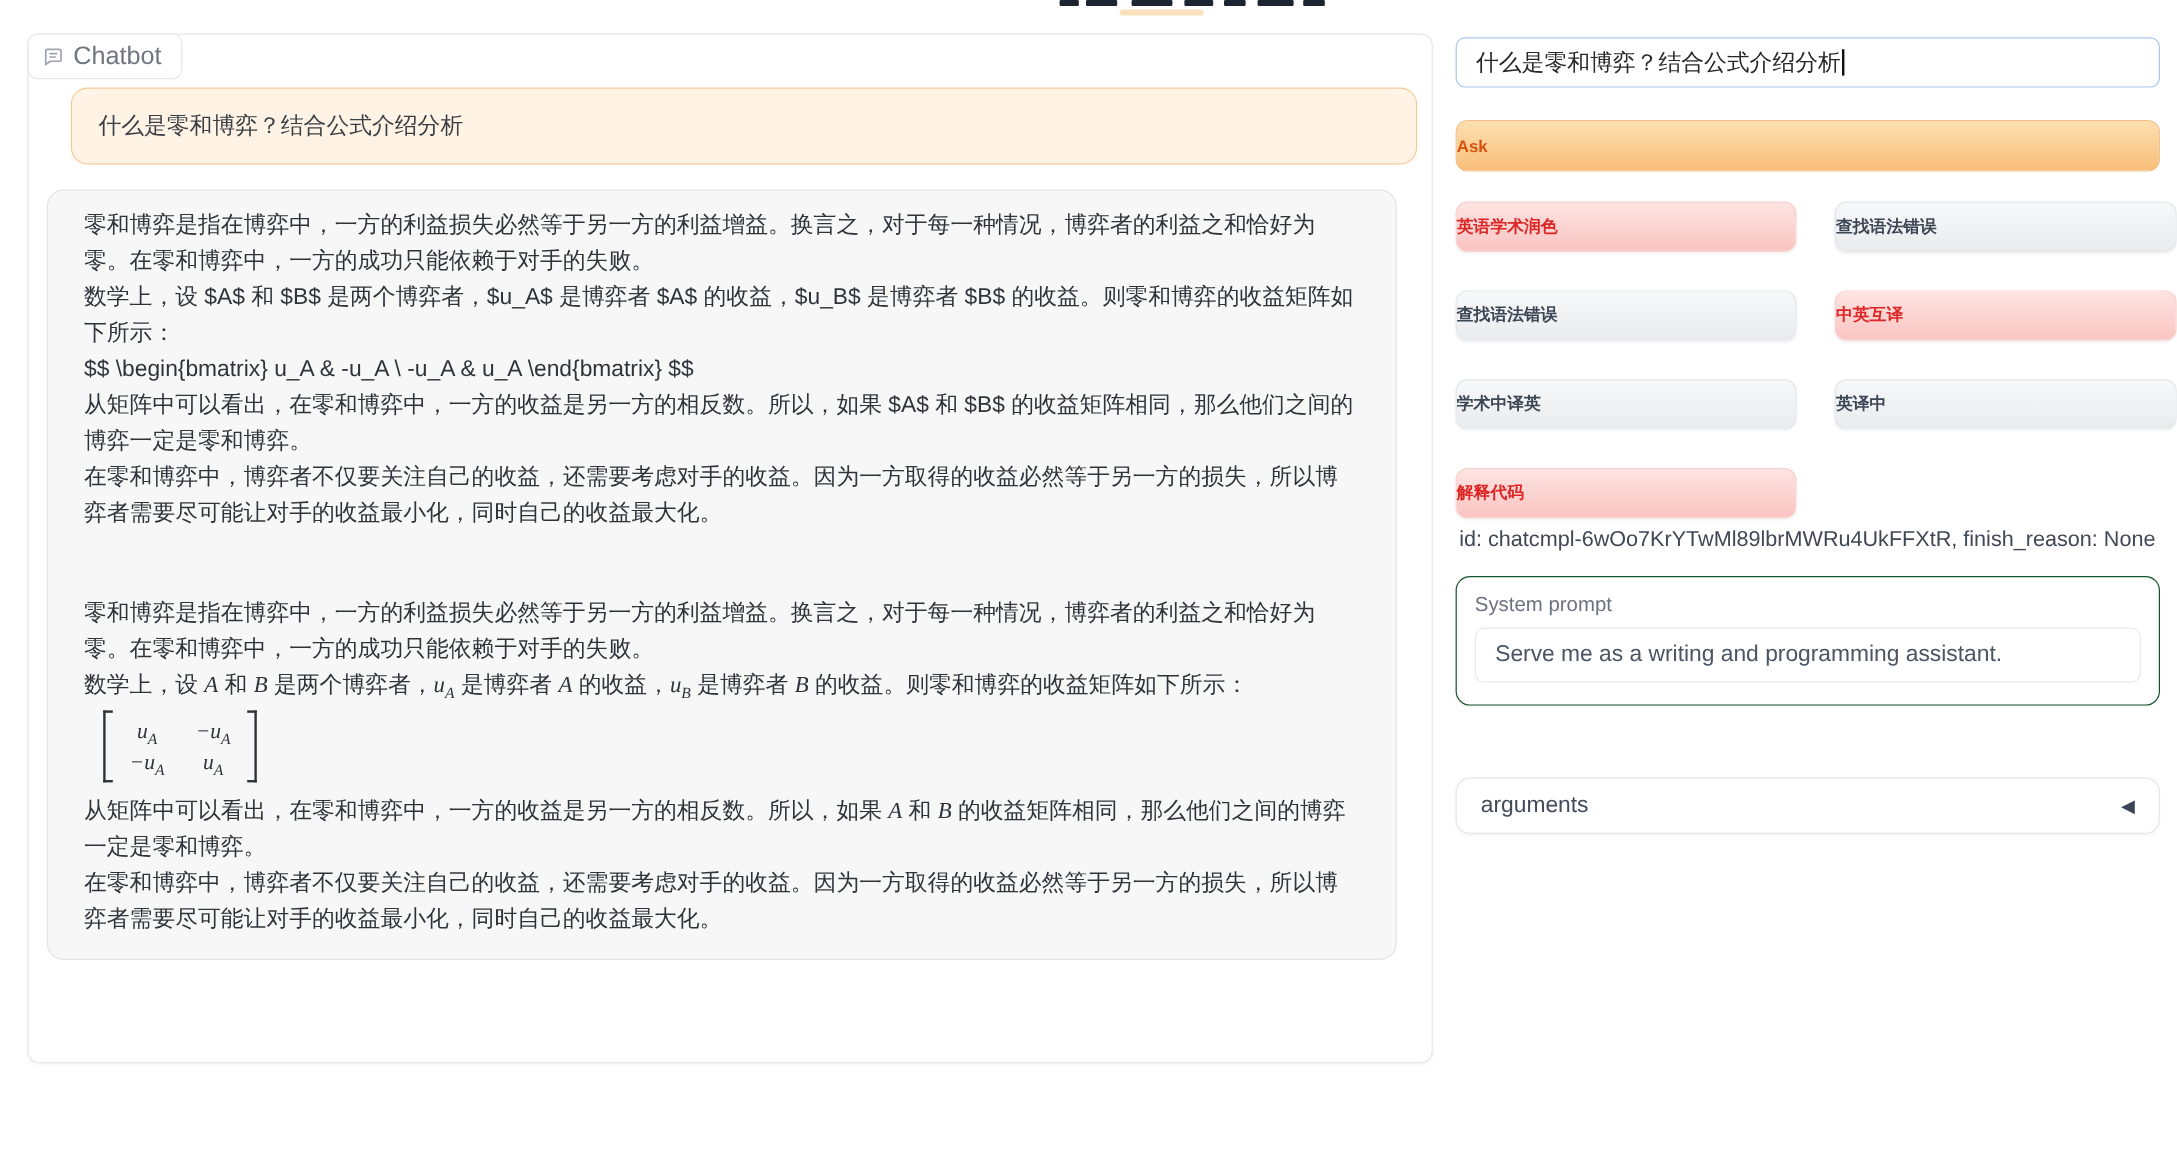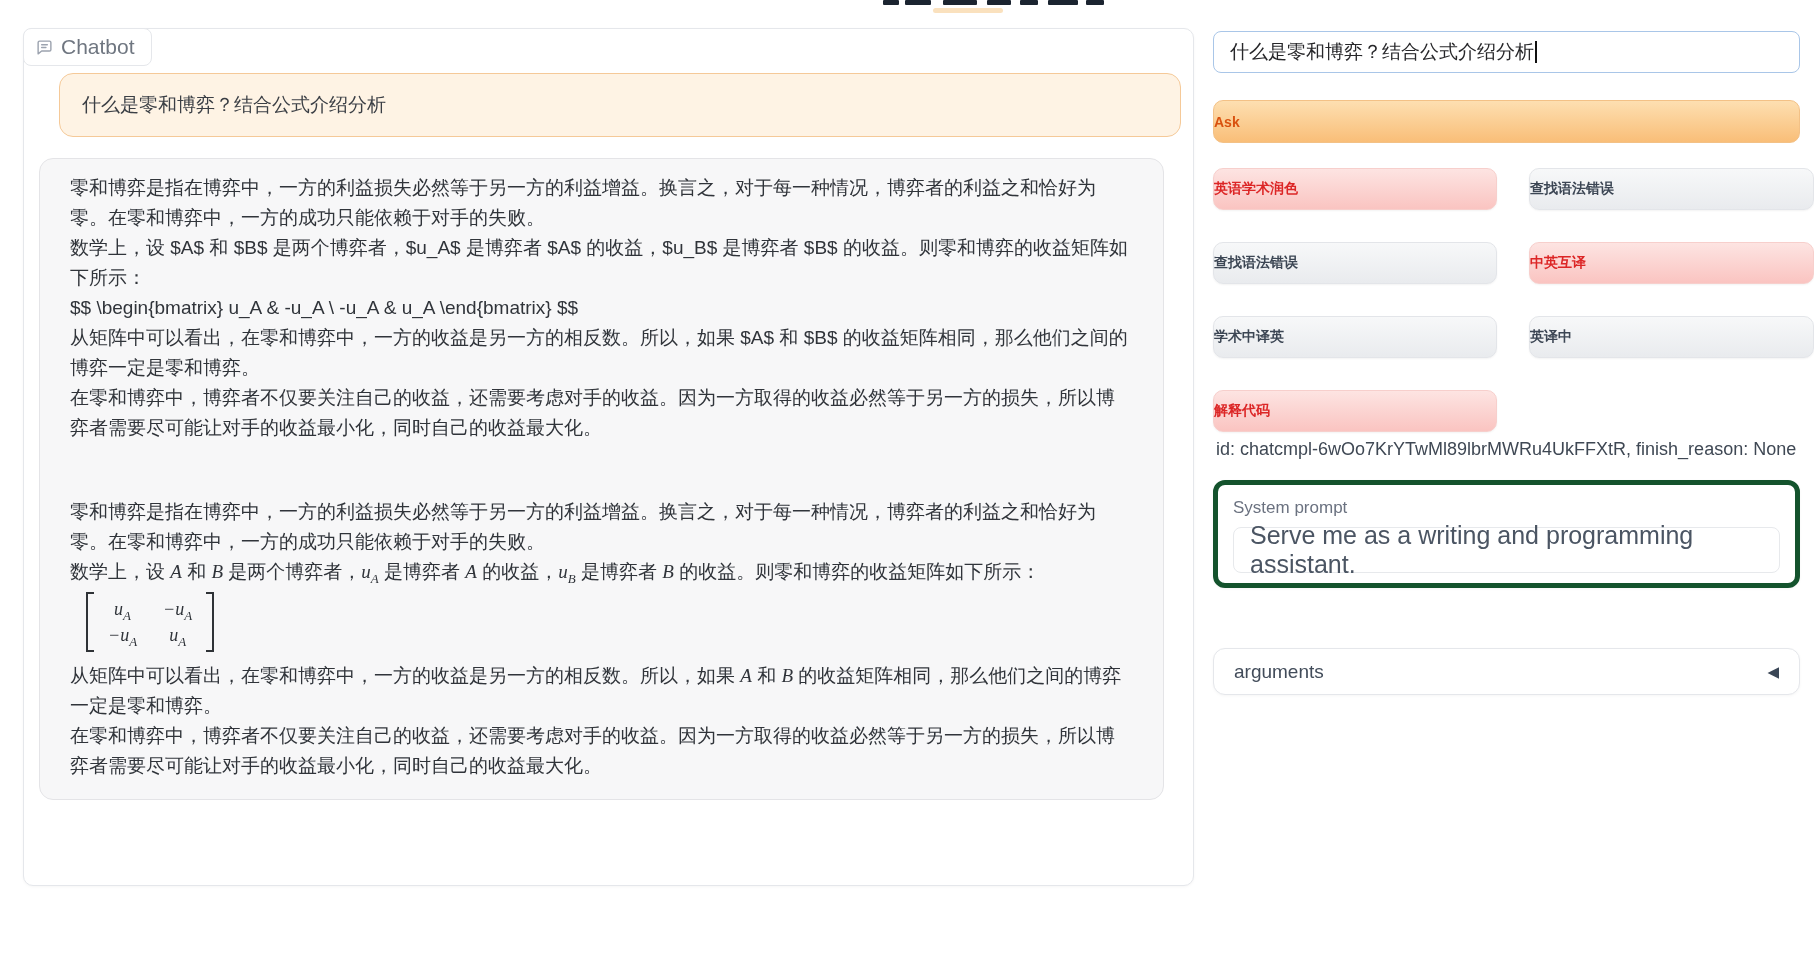--- a/index.html
+++ b/index.html
@@ -53,25 +53,25 @@
     border:1px solid #F3C186; color:#D9510F; }
   .fn-grid { position:absolute; top:168px; left:0; width:587px;
     display:grid; grid-template-columns:284px 285px; column-gap:18px; row-gap:25px;gap:32px; }
   .fbtn { height:42px; box-shadow:0 1px 2px rgba(0,0,0,.05); }
   .fbtn.gray { background:linear-gradient(180deg,#F7F8F9 0%,#E9EBEE 100%); border:1px solid #E3E5E9; color:#3C4654; }
   .fbtn.red  { background:linear-gradient(180deg,#FDE4E2 0%,#FAC4C1 100%); border:1px solid #F7CFCC; color:#DC2626; }
 
   .status-line { position:absolute; top:439px; left:3px; font-size:18px; color:#3F4854; }
 
   .sys-card { position:absolute; top:480px; left:0; width:587px; height:108px;
-    background:#fff; border:5px solid #14532d; border-radius:12px;
+    background:#fff; border:1px solid #14532d; border-radius:12px;
     padding:13px 15px; box-shadow:0 1px 3px rgba(0,0,0,.04); }
   .sys-label { font-size:17px; color:#6B7280; }
   .sys-input { margin-top:9px; height:46px; border:1px solid #E7E9EC; border-radius:8px;
-    display:flex; align-items:center; padding:0 16px; font-size:25px; color:#4B5563; background:#fff; }
+    display:flex; align-items:center; padding:0 16px; font-size:19px; color:#4B5563; background:#fff; }
 
   .accordion { position:absolute; top:609px; left:0; width:587px; height:47px;
     background:#fff; border:1px solid #E5E7EB; border-radius:12px;
     display:flex; align-items:center; justify-content:space-between; padding:0 20px;
     font-size:19px; color:#424C5A; box-shadow:0 1px 3px rgba(0,0,0,.04); cursor:pointer;margin-top:39px; }
   .accordion .tri { font-size:15px; color:#3A4656; }
 </style>
 </head>
 <body>
 

